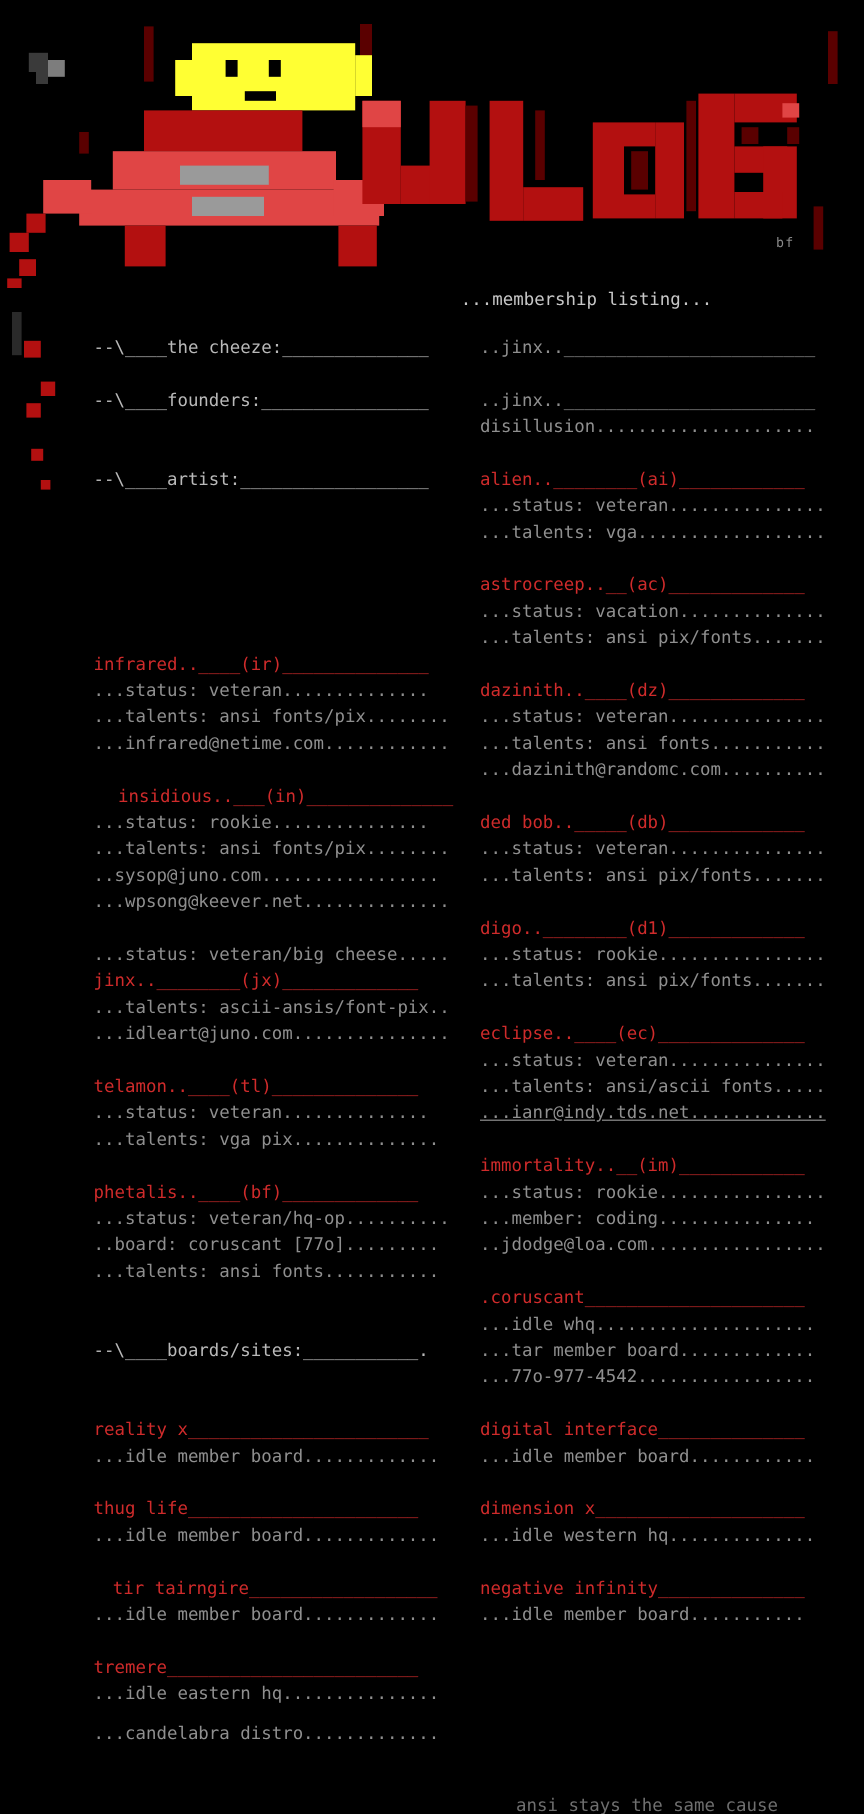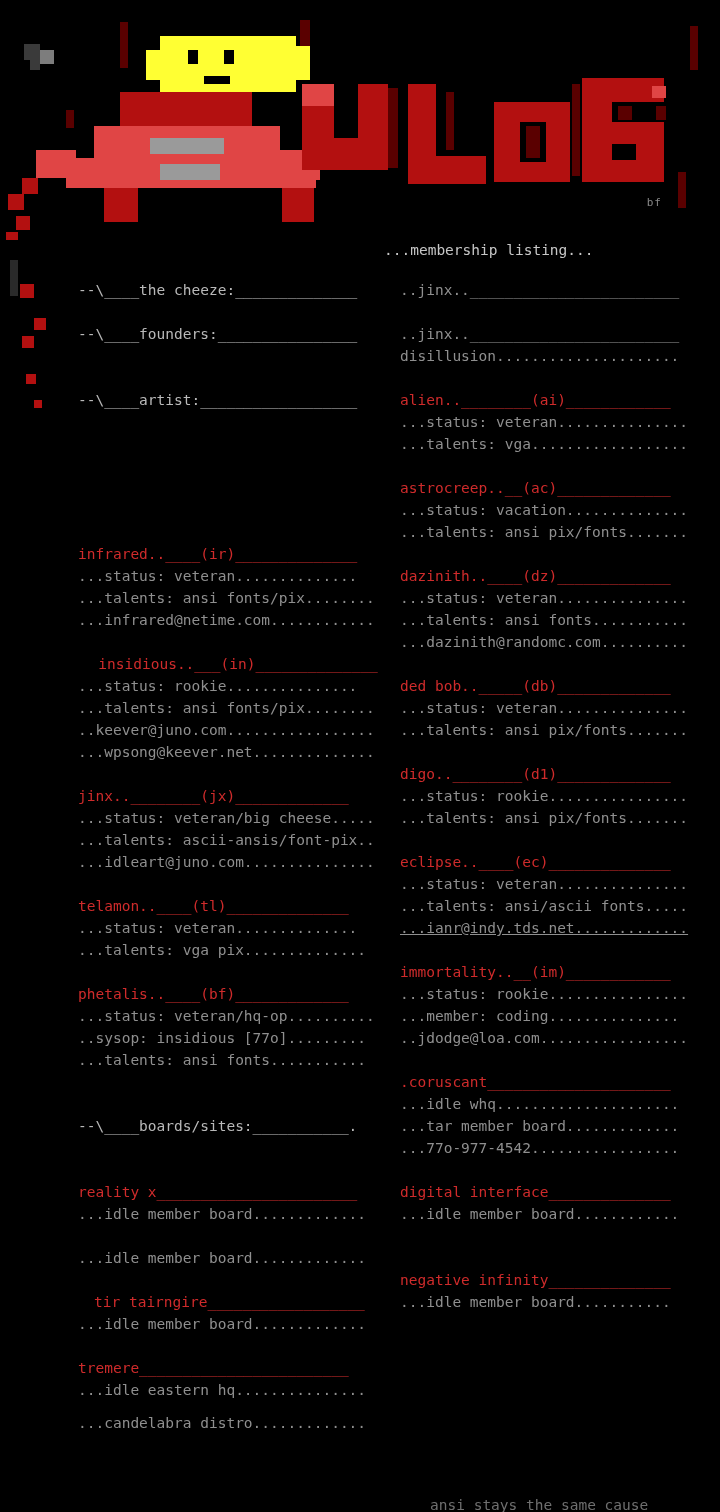--- a/index.html
+++ b/index.html
@@ -238,60 +238,61 @@
       <div class="txt c-sub row" style="position:relative;">...status: veteran..............</div>
       <div class="txt c-sub row" style="position:relative;">...talents: ansi fonts/pix........</div>
       <div class="txt c-sub row" style="position:relative;">...infrared@netime.com............</div>
     </div>
     <div class="gap"></div>
 
     <div>
       <div class="txt c-name row" style="position:relative;text-align:center;">insidious..___(in)______________</div>
       <div class="txt c-sub row" style="position:relative;">...status: rookie...............</div>
       <div class="txt c-sub row" style="position:relative;">...talents: ansi fonts/pix........</div>
-      <div class="txt c-sub row" style="position:relative;">..keever@juno.com.................</div>
+      <div class="txt c-sub row" style="position:relative;">..sysop@juno.com.................</div>
       <div class="txt c-sub row" style="position:relative;">...wpsong@keever.net..............</div>
     </div>
     <div class="gap"></div>
 
     <div>
+      <div class="txt c-sub row" style="position:relative;">...status: veteran/big cheese.....</div>
       <div class="txt c-name row" style="position:relative;">jinx..________(jx)_____________</div>
-      <div class="txt c-sub row" style="position:relative;">...status: veteran/big cheese.....</div>
       <div class="txt c-sub row" style="position:relative;">...talents: ascii-ansis/font-pix..</div>
       <div class="txt c-sub row" style="position:relative;">...idleart@juno.com...............</div>
     </div>
     <div class="gap"></div>
 
     <div>
       <div class="txt c-name row" style="position:relative;">telamon..____(tl)______________</div>
       <div class="txt c-sub row" style="position:relative;">...status: veteran..............</div>
       <div class="txt c-sub row" style="position:relative;">...talents: vga pix..............</div>
     </div>
     <div class="gap"></div>
 
     <div>
       <div class="txt c-name row" style="position:relative;">phetalis..____(bf)_____________</div>
       <div class="txt c-sub row" style="position:relative;">...status: veteran/hq-op..........</div>
-      <div class="txt c-sub row" style="position:relative;">..sysop: insidious [77o].........</div>
+      <div class="txt c-sub row" style="position:relative;">..board: coruscant [77o].........</div>
       <div class="txt c-sub row" style="position:relative;">...talents: ansi fonts...........</div>
     </div>
 
     <div style="height:44px;"></div>
 
     <div class="txt c-hdr row" style="position:relative;">--\____boards/sites:___________.</div>
 
     <div style="height:44px;"></div>
 
     <div>
       <div class="txt c-name row" style="position:relative;">reality x_______________________</div>
       <div class="txt c-sub row" style="position:relative;">...idle member board.............</div>
     </div>
     <div class="gap"></div>
 
     <div>
+      <div class="txt c-name row" style="position:relative;">thug life______________________</div>
       <div class="txt c-sub row" style="position:relative;">...idle member board.............</div>
     </div>
     <div class="gap"></div>
 
     <div>
       <div class="txt c-name row" style="position:relative;margin-left:16px;">tir tairngire__________________</div>
       <div class="txt c-sub row" style="position:relative;">...idle member board.............</div>
     </div>
     <div class="gap"></div>
 
@@ -368,20 +369,24 @@
       <div class="txt c-sub row" style="position:relative;">...77o-977-4542.................</div>
     </div>
     <div class="gap"></div>
 
     <div>
       <div class="txt c-name row" style="position:relative;">digital interface______________</div>
       <div class="txt c-sub row" style="position:relative;">...idle member board............</div>
     </div>
     <div class="gap"></div>
 
+    <div>
+      <div class="txt c-name row" style="position:relative;">dimension x____________________</div>
+      <div class="txt c-sub row" style="position:relative;">...idle western hq..............</div>
+    </div>
     <div class="gap"></div>
 
     <div>
       <div class="txt c-name row" style="position:relative;">negative infinity______________</div>
       <div class="txt c-sub row" style="position:relative;">...idle member board...........</div>
     </div>
   </div>
 
   <div class="footer-note">
     <div>ansi stays the same cause</div>

